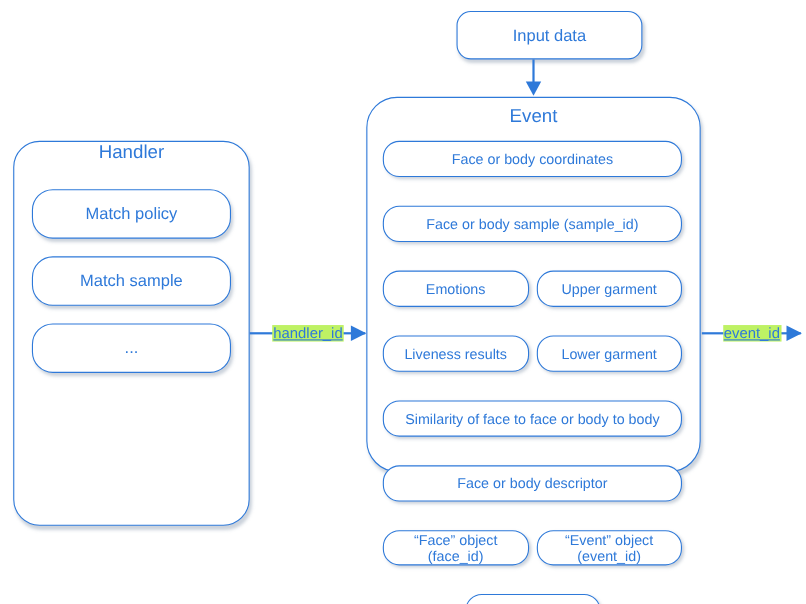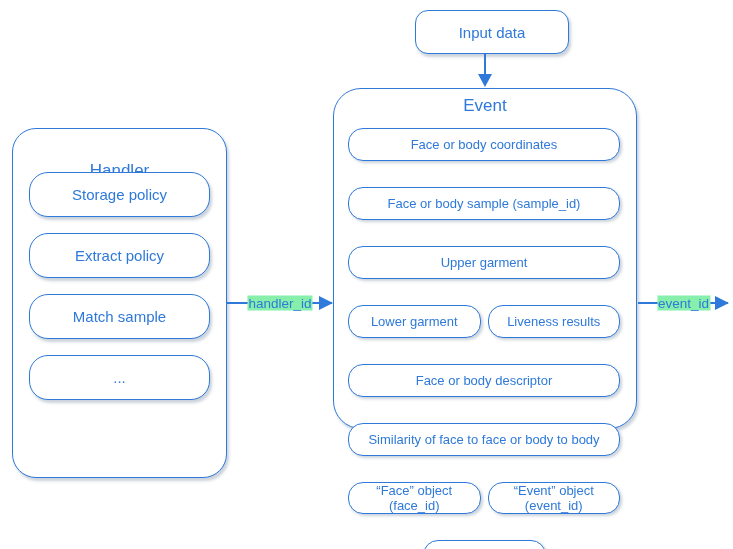--- a/index.html
+++ b/index.html
@@ -19,21 +19,21 @@
   .node {
     position: absolute;
     background: #fff;
     border: 1.6px solid var(--blue);
     box-shadow: 2px 3px 3px rgba(140,155,175,0.45);
     color: var(--blue);
   }
 
   
   .input-box {
-    left: 415px; top: 10px; width: 154px; height: 44px;
+    left: 415px; top: 10px; width: 169px; height: 44px;
     border-radius: 13px;
     display: flex; align-items: center; justify-content: center;
     font-size: 15px;
   }
 
   
   .v-arrow-line {
     position: absolute;
     left: 484px; top: 54px;
     width: 2px; height: 21px;
@@ -51,21 +51,21 @@
   
   .handler-box {
     left: 12px; top: 128px; width: 215px; height: 350px;
     border-radius: 24px;
   }
   .group-title {
     position: absolute; left: 0; right: 0;
     text-align: center;
     font-size: 17px;
   }
-  .handler-box .group-title { top: 0; margin-top: 32px; }
+  .handler-box .group-title { top: 0; }
   .handler-items {
     position: absolute; top: 43px; left: 16px; right: 16px;
     display: flex; flex-direction: column; gap: 16px;
   }
   .handler-item {
     height: 45px;
     background: #fff;
     border: 1.6px solid var(--blue);
     border-radius: 19px;
     box-shadow: 2px 3px 3px rgba(140,155,175,0.45);
@@ -118,49 +118,47 @@
     right: 0; top: 0;
     width: 0; height: 0;
     border-top: 7px solid transparent;
     border-bottom: 7px solid transparent;
     border-left: 14px solid var(--blue);
   }
   .h-arrow .arrow-label {
     position: absolute;
     left: 50%; top: 50%;
     transform: translate(-50%, -50%);
-    background: #86efac;
+    background: #bef264;
     padding: 0 1px;
     font-size: 13.5px;
     white-space: nowrap;
     color: var(--blue);
+    text-decoration: underline;
   }
   .handler-arrow { left: 227px; top: 296px; width: 106px; }
   .event-arrow   { left: 638px; top: 296px; width: 91px; }
 </style>
 </head>
 <body>
 
 <div class="canvas">
 
   <div class="node input-box">
     <span>Input data</span>
   </div>
 
   <div class="v-arrow-line"></div>
   <div class="v-arrow-head"></div>
 
   <div class="node handler-box">
     <div class="group-title">Handler</div>
     <div class="handler-items">
       <div class="handler-item">
-        <span>Storage policy</span>
-      </div>
-      <div class="handler-item">
-        <span>Extract policy</span>
+        <span>Match policy</span>
       </div>
       <div class="handler-item">
         <span>Match sample</span>
       </div>
       <div class="handler-item">
         <span>...</span>
       </div>
     </div>
   </div>
 
@@ -175,42 +173,45 @@
       </div>
 
       <div class="event-row">
         <div class="event-item full">
           <span>Face or body sample (sample_id)</span>
         </div>
       </div>
 
       <div class="event-row">
         <div class="event-item half">
+          <span>Emotions</span>
+        </div>
+        <div class="event-item half">
           <span>Upper garment</span>
         </div>
       </div>
 
       <div class="event-row">
         <div class="event-item half">
+          <span>Liveness results</span>
+        </div>
+        <div class="event-item half">
           <span>Lower garment</span>
         </div>
-        <div class="event-item half">
-          <span>Liveness results</span>
+      </div>
+
+      <div class="event-row">
+        <div class="event-item full">
+          <span>Similarity of face to face or body to body</span>
         </div>
       </div>
 
       <div class="event-row">
         <div class="event-item full">
           <span>Face or body descriptor</span>
-        </div>
-      </div>
-
-      <div class="event-row">
-        <div class="event-item full">
-          <span>Similarity of face to face or body to body</span>
         </div>
       </div>
 
       <div class="event-row">
         <div class="event-item twoline">
           <span>“Face” object</span>
           <span>(face_id)</span>
         </div>
         <div class="event-item twoline">
           <span>“Event” object</span>

